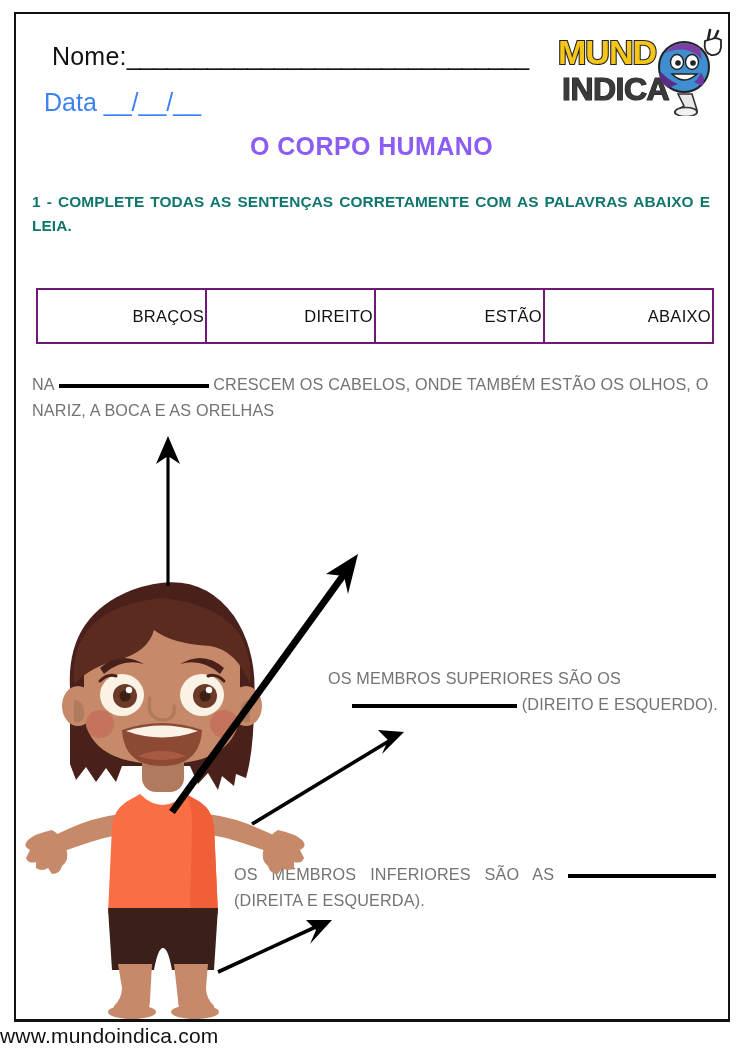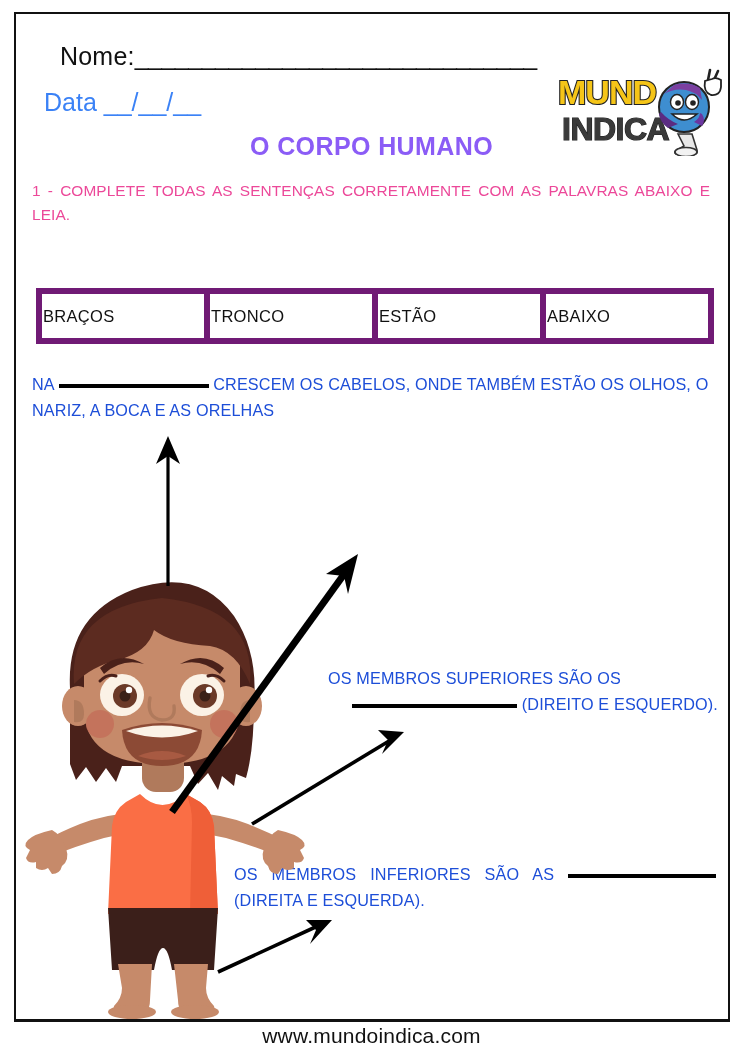--- a/index.html
+++ b/index.html
@@ -28,21 +28,21 @@
     top: 12px;
     width: 716px;
     height: 1010px;
     border: 2px solid #111111;
     box-sizing: border-box;
   }
 
   
   .name-row {
     position: absolute;
-    left: 60px;
+    left: 52px;
     top: 42px;
     font-size: 25px;
     color: #111;
     letter-spacing: .2px;
     white-space: nowrap;
   }
   .name-row .fill {
     letter-spacing: -0.5px;
   }
   .date-row {
@@ -54,81 +54,80 @@
     white-space: nowrap;
   }
 
   
   .logo {
     position: absolute;
     left: 556px;
     top: 28px;
     width: 170px;
     height: 88px;
-    margin-top: 40px;
   }
   .logo svg { display: block; }
 
   
   .doc-title {
     position: absolute;
     left: 0;
     top: 132px;
     width: 743px;
     text-align: center;
     font-size: 25px;
     font-weight: bold;
     letter-spacing: .4px;
     color: #8b5cf6;
   }
 
   
   .instruction {
     position: absolute;
     left: 32px;
-    top: 179px;
+    top: 190px;
     width: 678px;
     font-size: 15.4px;
-    font-weight: normal;
+    font-weight: bold;
     line-height: 1.55;
     text-align: justify;
-    color: #ec4899;
+    color: #0f766e;
     letter-spacing: .1px;
   }
   .instruction::after {
     content: "";
     display: inline-block;
     width: 100%;
   }
 
   
   .wordbank {
     position: absolute;
     left: 36px;
     top: 288px;
     width: 678px;
     height: 56px;
     border-collapse: collapse;
     table-layout: fixed;
   }
   .wordbank td {
-    border: 6px solid #701a75;
-    text-align: left;
+    border: 2px solid #701a75;
+    text-align: right;
     vertical-align: middle;
     font-size: 16.5px;
     color: #111;
     letter-spacing: .3px;
   }
 
   
   .sentence {
     position: absolute;
     font-size: 16.2px;
     line-height: 1.58;
-    color: #1d4ed8;
+    color: #737373;
     letter-spacing: .15px;
   }
   .blank {
     display: inline-block;
     border-bottom: 4px solid #000;
     vertical-align: 2px;
   }
 
   #s1 { left: 32px;  top: 372px;  width: 684px; }
   #s1 .blank { width: 150px; }
@@ -172,21 +171,21 @@
     left: 14px;
     top: 1019px;
     width: 716px;
     border-top: 2px solid #111;
   }
   .footer-text {
     position: absolute;
     left: 0;
     top: 1024px;
     width: 743px;
-    text-align: center;
+    text-align: left;
     font-size: 21px;
     color: #111;
     letter-spacing: .2px;
   }
 </style>
 </head>
 <body>
 
 <div id="page">
 
@@ -240,21 +239,21 @@
   <div class="doc-title">O CORPO HUMANO</div>
 
   <div class="instruction">
     <span>1 - </span><span>COMPLETE TODAS AS SENTENÇAS CORRETAMENTE COM AS PALAVRAS ABAIXO E LEIA.</span>
   </div>
 
   <table class="wordbank">
     <tbody>
         <tr>
       <td>BRAÇOS</td>
-      <td>TRONCO</td>
+      <td>DIREITO</td>
       <td>ESTÃO</td>
       <td>ABAIXO</td>
     </tr>
   </tbody>
     </table>
 
   <div class="sentence" id="s1">
     <span>NA</span>
     <span class="blank"></span>
     <span>CRESCEM OS CABELOS, ONDE TAMBÉM ESTÃO OS OLHOS, O NARIZ, A BOCA E AS ORELHAS</span>

